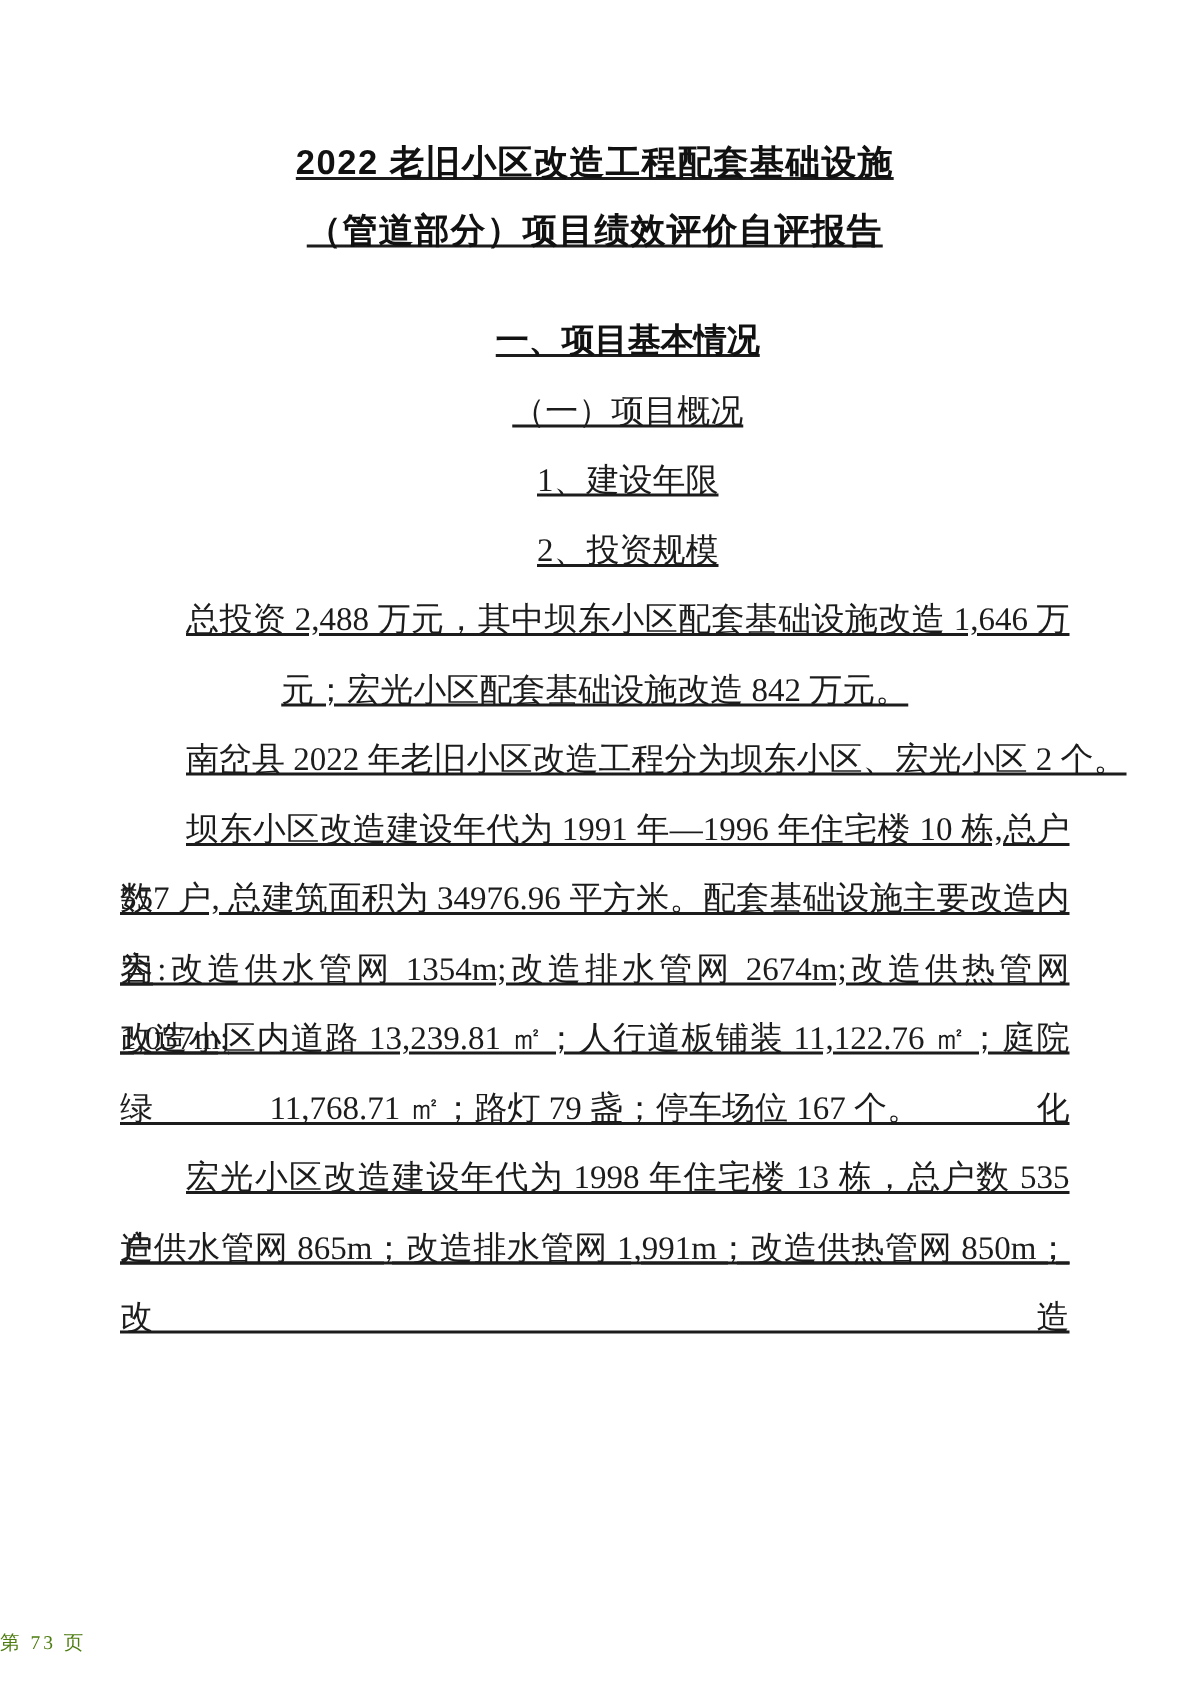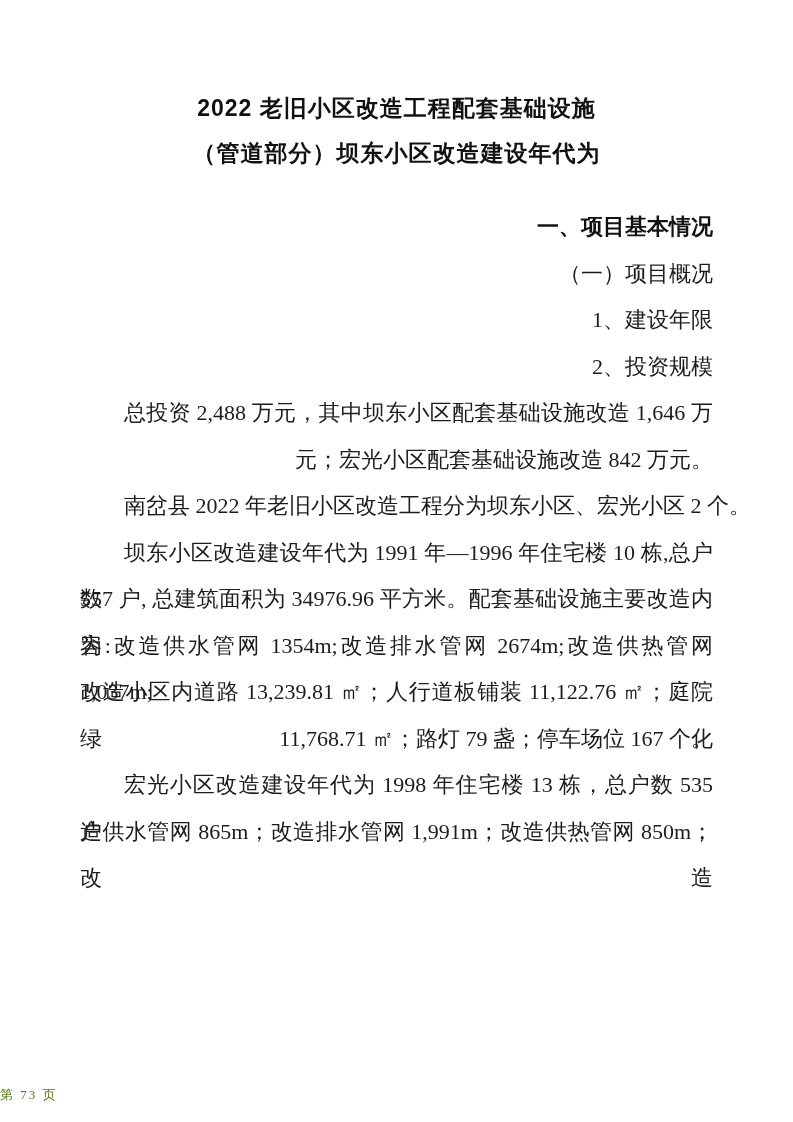--- a/index.html
+++ b/index.html
@@ -5,20 +5,21 @@
   * { margin: 0; padding: 0; box-sizing: border-box; }
   html, body { background: #ffffff; }
   .page {
     position: relative;
     width: 793px;
     height: 1122px;
     background: #ffffff;
     margin: 0 auto;
     overflow: hidden;
     color: #1c1c1c;
+    text-decoration: underline;
   }
   .content {
     padding: 86px 80px 0 80px;
   }
   .doc-title {
     font-family: "Liberation Sans", sans-serif;
     font-weight: bold;
     font-size: 23px;
     line-height: 45px;
     text-align: center;
@@ -26,21 +27,21 @@
     letter-spacing: 1px;
   }
   .title-spacer { height: 28px; }
   .line {
     font-family: "Liberation Serif", serif;
     font-size: 22px;
     line-height: 46.5px;
     height: 46.5px;
     white-space: nowrap;
     color: #1c1c1c;
-    text-align: right;
+    text-align: center;
   }
   .line.indent { text-indent: 2em; }
   .line.bold { font-weight: bold; color: #111111; }
   .line.justify {
     white-space: normal;
     text-align: justify;
     text-align-last: justify;
   }
   .footer {
     position: absolute;
@@ -54,21 +55,21 @@
     letter-spacing: 2px;
   }
 </style>
 </head>
 <body>
 
 <div class="page">
   <div class="content">
 
     <div class="doc-title">2022 老旧小区改造工程配套基础设施</div>
-    <div class="doc-title">（管道部分）坝东小区改造建设年代为</div>
+    <div class="doc-title">（管道部分）项目绩效评价自评报告</div>
 
     <div class="title-spacer"></div>
 
     <div class="line indent bold">一、项目基本情况</div>
     <div class="line indent">（一）项目概况</div>
     <div class="line indent">1、建设年限</div>
     <div class="line indent">2、投资规模</div>
     <div class="line indent justify">总投资 2,488 万元，其中坝东小区配套基础设施改造 1,646 万</div>
     <div class="line">元；宏光小区配套基础设施改造 842 万元。</div>
     <div class="line indent">南岔县 2022 年老旧小区改造工程分为坝东小区、宏光小区 2 个。</div>

